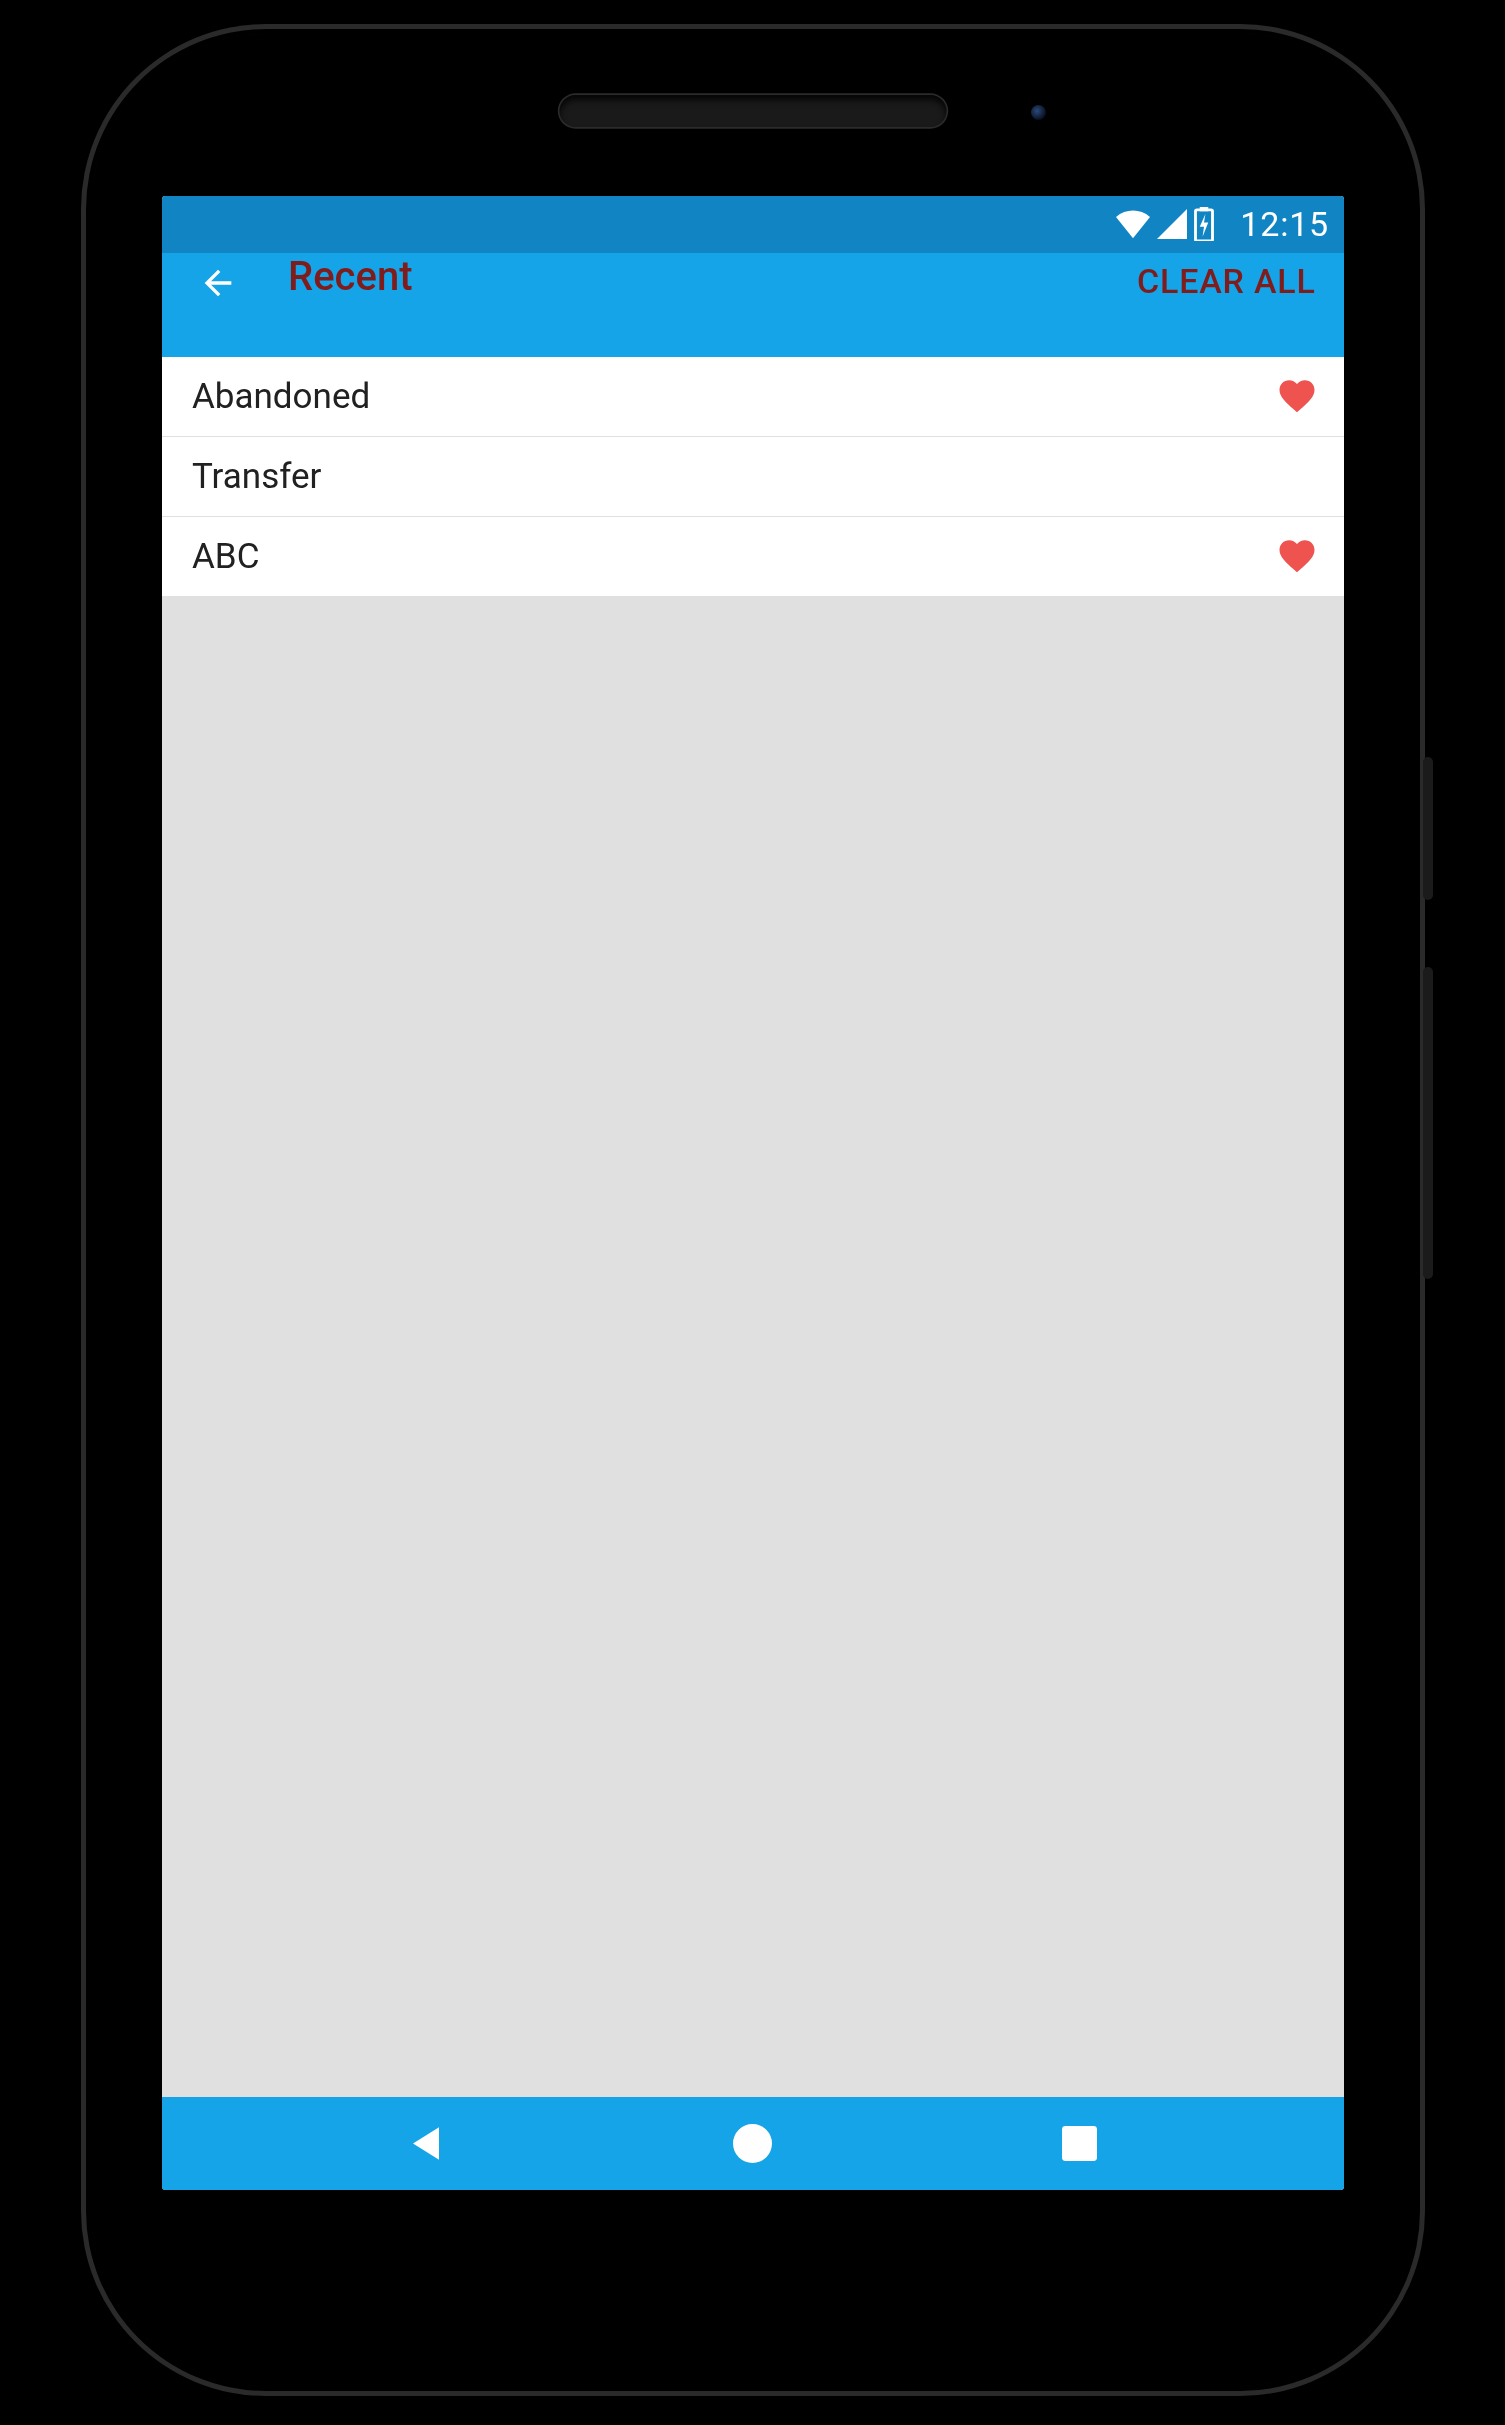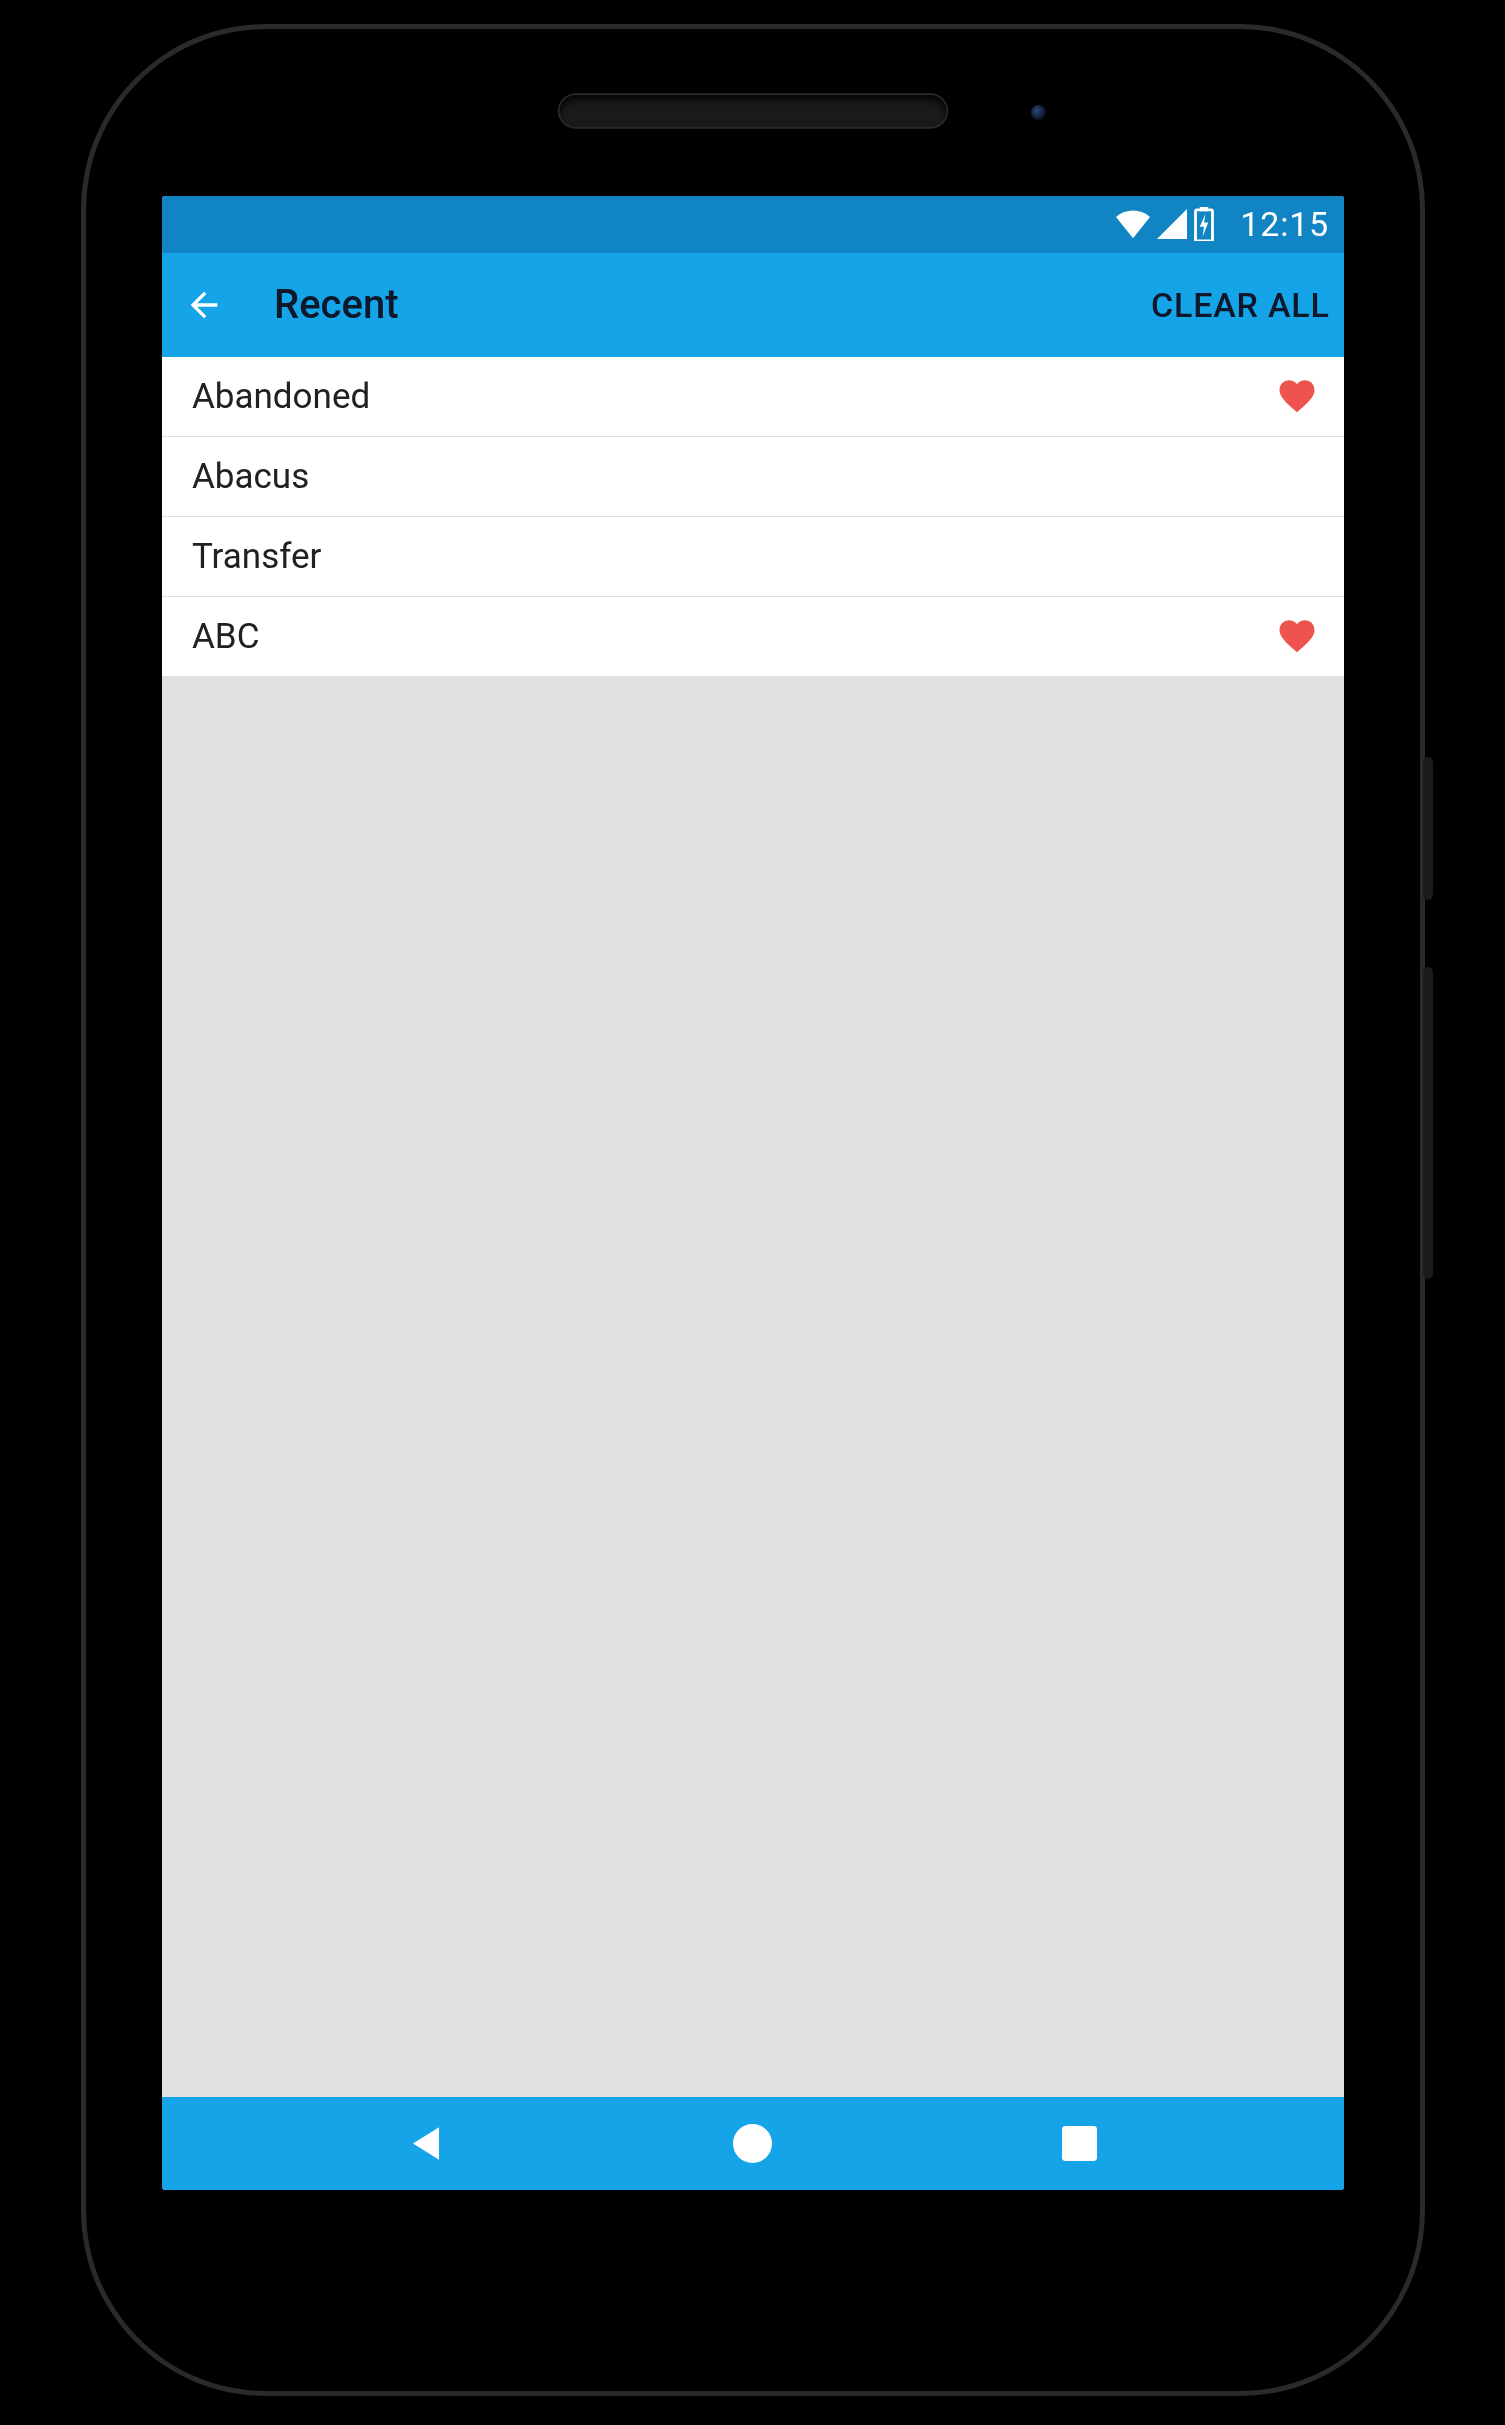--- a/index.html
+++ b/index.html
@@ -100,23 +100,22 @@
     letter-spacing: 0.8px;
     margin-left: 20px;
   }
   .status-bar svg { display: block; }
 
   
   .app-bar {
     height: 104px;
     background: #15a4e7;
     display: flex;
-    align-items: center;
-    color: #0f172a;
-    padding: 0 11px;
+    color: #7f1d1d;
+    padding: 0 25px;
   }
   .app-bar .back {
     width: 61px;
     height: 61px;
     display: flex;
     align-items: center;
     justify-content: center;
     cursor: pointer;
   }
   .app-bar .title {
@@ -231,23 +230,20 @@
     <div class="list" id="list-container">
         <div class="list-item">
           <span class="label">Abandoned</span>
           <span class="fav">
             <svg class="heart-svg" width="42" height="42" viewBox="0 0 24 24">
               <path d="M12 21.35l-1.45-1.32C5.4 15.36 2 12.28 2 8.5 2 5.42 4.42 3 7.5 3c1.74 0 3.41.81 4.5 2.09C13.09 3.81 14.76 3 16.5 3 19.58 3 22 5.42 22 8.5c0 3.78-3.4 6.86-8.55 11.54L12 21.35z"></path>
             </svg>
           </span>
         </div>
         <div class="list-item">
-          <span class="label">Abacus</span>
-        </div>
-        <div class="list-item">
           <span class="label">Transfer</span>
         </div>
         <div class="list-item">
           <span class="label">ABC</span>
           <span class="fav">
             <svg class="heart-svg" width="42" height="42" viewBox="0 0 24 24">
               <path d="M12 21.35l-1.45-1.32C5.4 15.36 2 12.28 2 8.5 2 5.42 4.42 3 7.5 3c1.74 0 3.41.81 4.5 2.09C13.09 3.81 14.76 3 16.5 3 19.58 3 22 5.42 22 8.5c0 3.78-3.4 6.86-8.55 11.54L12 21.35z"></path>
             </svg>
           </span>
         </div>

